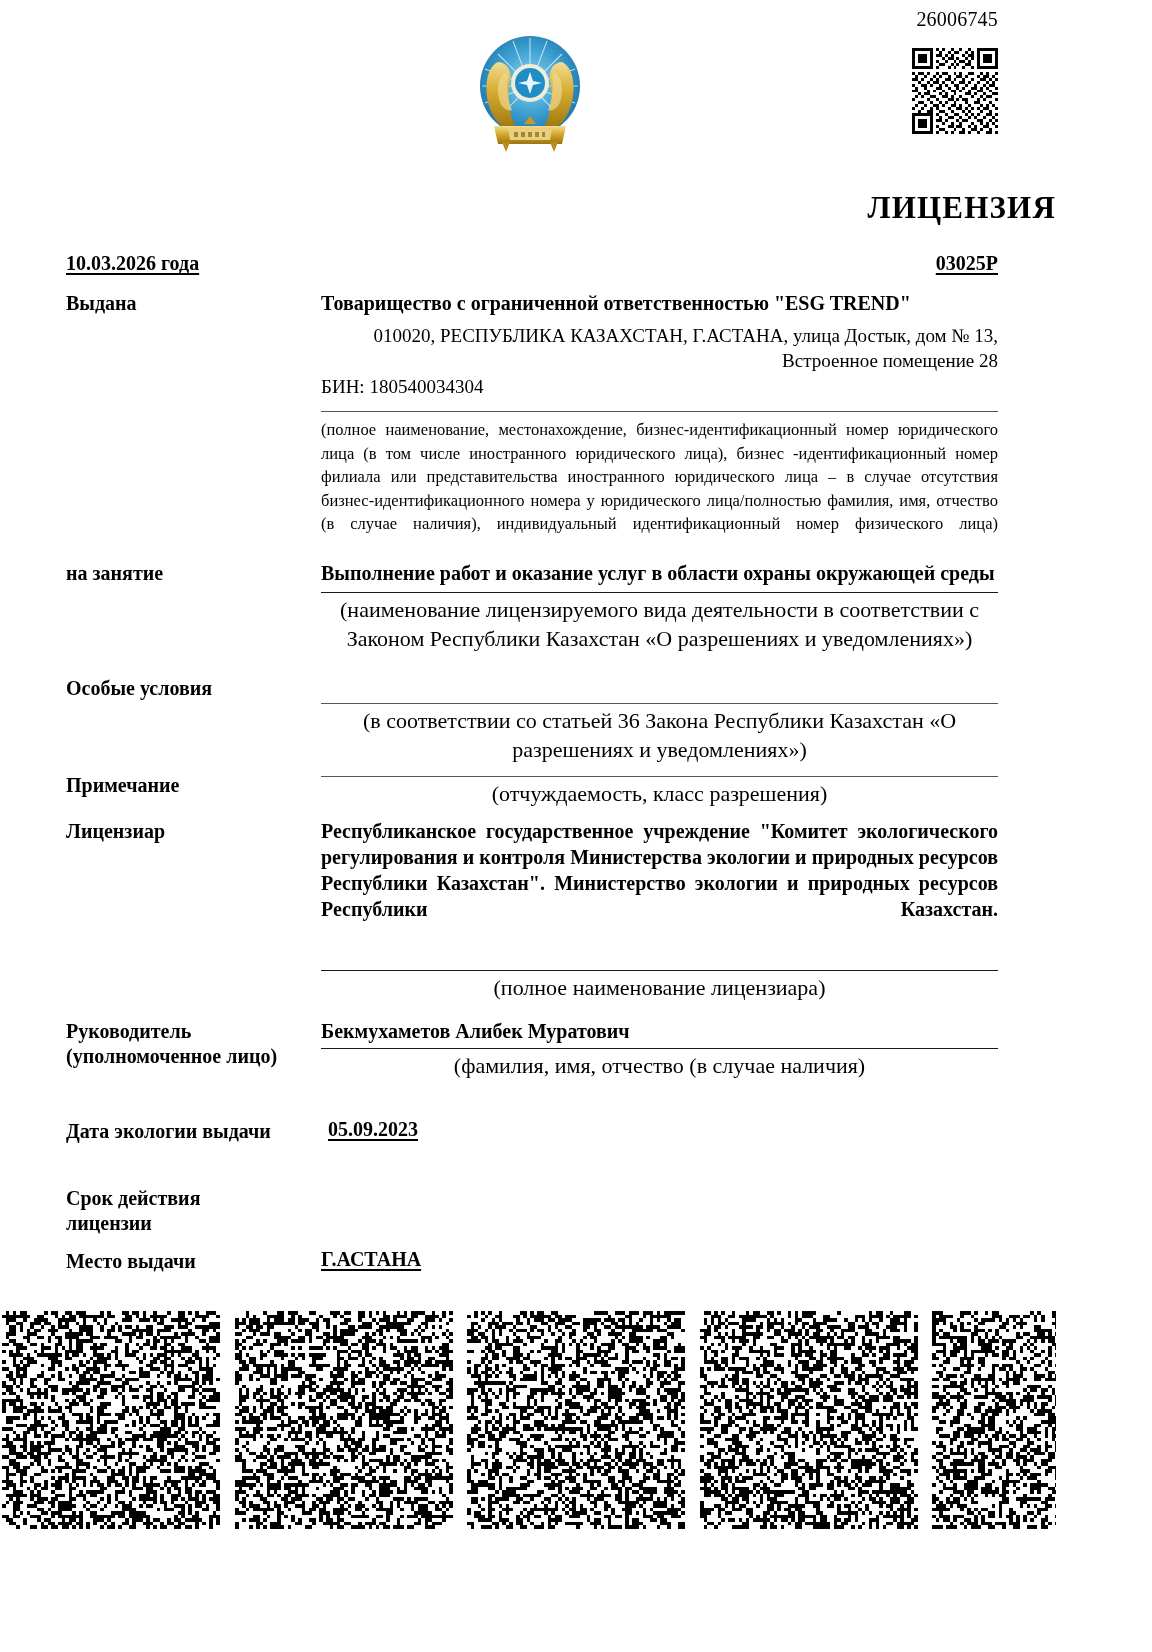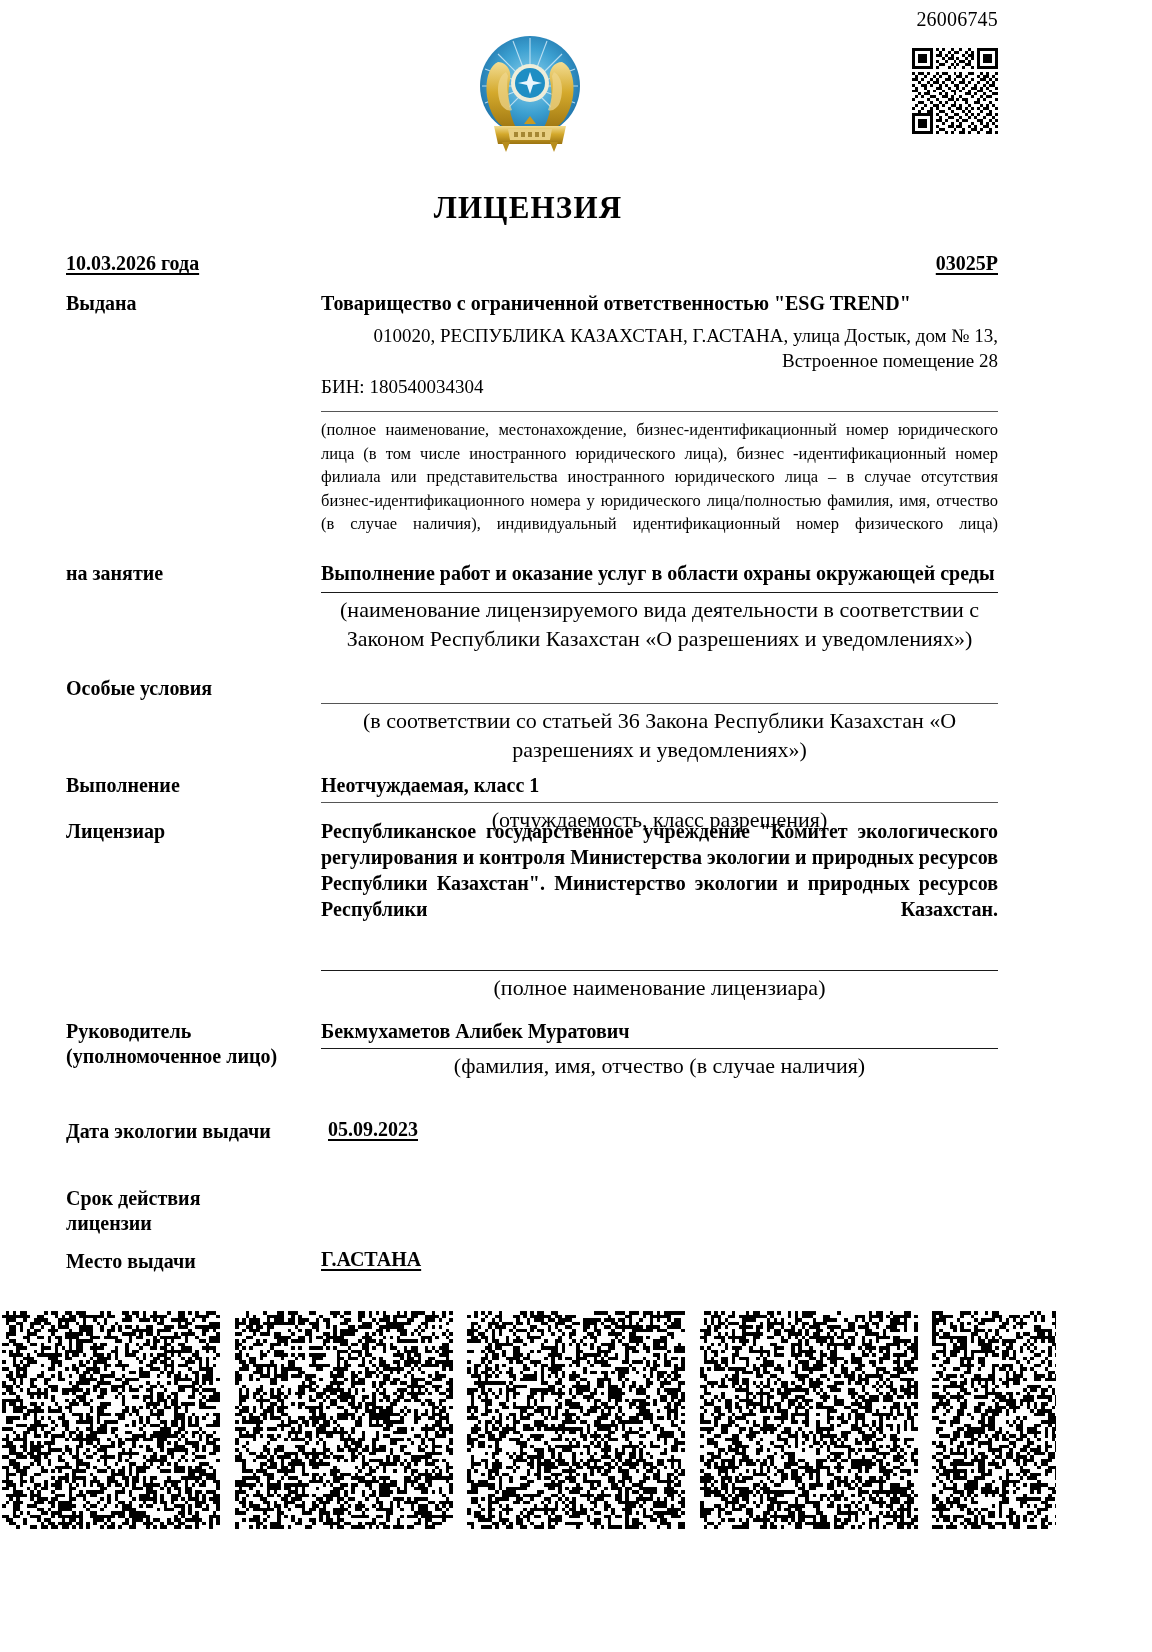--- a/index.html
+++ b/index.html
@@ -19,21 +19,21 @@
   .qr-top{
     position:absolute;top:48px;right:58px;
     width:86px;height:86px;
   }
   .emblem{
     position:absolute;left:472px;top:28px;
     width:116px;height:124px;
   }
   .title{
     position:absolute;left:0;right:0;top:190px;
-    text-align:center;font-weight:bold;font-size:31px;
+    text-align:right;font-weight:bold;font-size:31px;
     letter-spacing:1.2px;
   }
 
   
   .row-top{
     position:absolute;left:66px;right:58px;top:252px;
     display:flex;justify-content:space-between;align-items:baseline;
   }
   .row-top .u{font-weight:bold;font-size:20px;text-decoration:underline;text-underline-offset:3px;}
 
@@ -410,23 +410,22 @@
   <div class="field" style="top:675px;">
     <div class="label">Особые условия</div>
     <div class="value">
       <div class="v-bold" style="min-height:24px;"></div>
       <div class="rule" style="margin-top:4px;"></div>
       <div class="caption">(в соответствии со статьей 36 Закона Республики Казахстан «О разрешениях и уведомлениях»)</div>
     </div>
   </div>
 
   <div class="field" style="top:772px;">
-    <div class="label">Выполнение</div>
-    <div class="value">
-      <div class="v-bold">Неотчуждаемая, класс 1</div>
+    <div class="label">Примечание</div>
+    <div class="value">
       <div class="rule" style="margin-top:4px;"></div>
       <div class="caption">(отчуждаемость, класс разрешения)</div>
     </div>
   </div>
 
   <div class="field" style="top:818px;">
     <div class="label">Лицензиар</div>
     <div class="value">
       <div class="v-bold v-just">Республиканское государственное учреждение "Комитет экологического регулирования и контроля Министерства экологии и природных ресурсов Республики Казахстан". Министерство экологии и природных ресурсов Республики Казахстан.</div>
       <div class="rule rule-dark" style="margin-top:22px;"></div>

